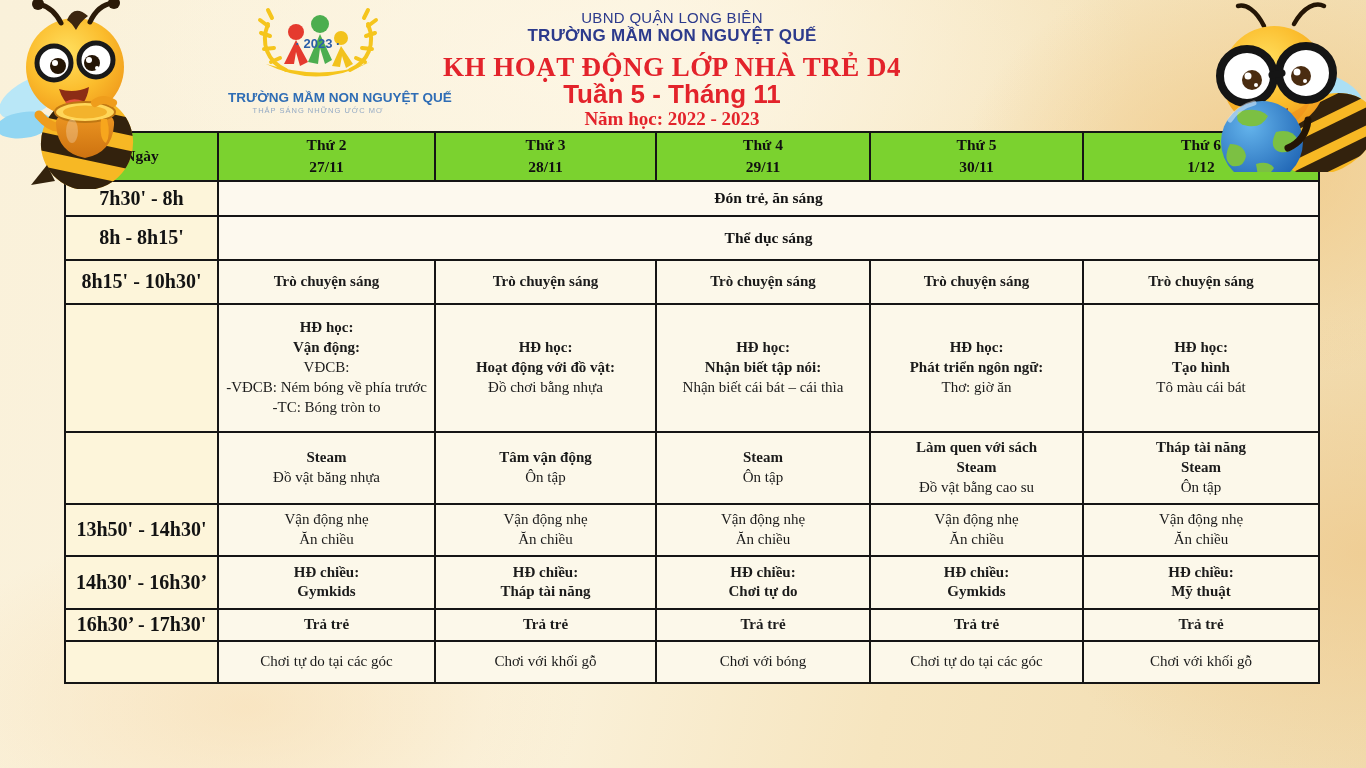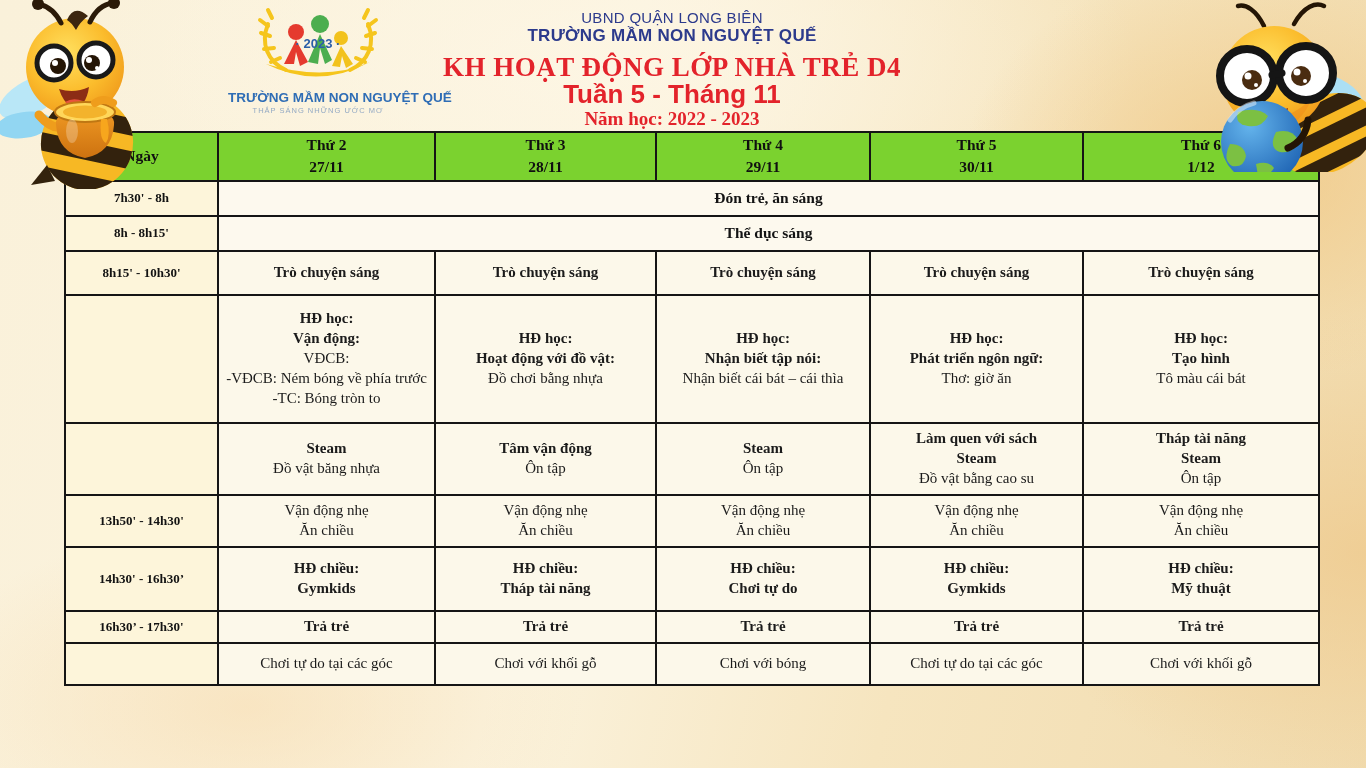--- a/index.html
+++ b/index.html
@@ -29,21 +29,21 @@
     font-family:"Liberation Sans",sans-serif;font-size:13px;font-weight:bold;color:#2b5ea8;}
   .logo-name{margin-top:2px;font-family:"Liberation Sans",sans-serif;font-size:13.5px;font-weight:bold;color:var(--logo-blue);white-space:nowrap;}
   .logo-tag{margin-top:1px;font-family:"Liberation Sans",sans-serif;font-size:7.5px;letter-spacing:1px;color:var(--tagline-blue);}
 
   
   table.sched{position:absolute;left:64px;top:131px;width:1254px;z-index:2;
     border-collapse:collapse;table-layout:fixed;}
   table.sched th,table.sched td{border:2px solid var(--border-black);text-align:center;vertical-align:middle;padding:1px 5px;}
   table.sched thead tr{height:48px;}
   th.day{background:var(--green-header);font-size:15.5px;font-weight:bold;color:#101010;line-height:1.45;}
-  td.tc{background:var(--time-cream);font-size:13px;font-weight:bold;color:#131313;}
+  td.tc{background:var(--time-cream);font-size:20px;font-weight:bold;color:#131313;}
   td.ac{background:var(--cell-cream);font-size:15px;color:#1b1b1b;}
   td.sp{background:var(--span-cream);font-size:15.5px;font-weight:bold;color:#131313;}
   .ln{line-height:1.32;}
   .ln.b{font-weight:bold;}
 
   
   .bee-left{position:absolute;left:-3px;top:-3px;width:152px;height:192px;z-index:5;}
   .bee-right{position:absolute;right:-8px;top:-4px;width:184px;height:176px;z-index:5;}
 </style>
 </head>
@@ -119,21 +119,21 @@
         </th>
       </tr>
     </thead>
     <tbody>
         <tr style="height: 35px;">
           <td class="tc">7h30' - 8h</td>
           <td colspan="5" class="sp">
             <div class="ln b">Đón trẻ, ăn sáng</div>
           </td>
         </tr>
-        <tr style="height: 35px;">
+        <tr style="height: 44px;">
           <td class="tc">8h - 8h15'</td>
           <td colspan="5" class="sp">
             <div class="ln b">Thể dục sáng</div>
           </td>
         </tr>
         <tr style="height: 44px; margin-top: 8px;">
           <td class="tc">8h15' - 10h30'</td>
           <td class="ac">
             <div class="ln b">Trò chuyện sáng</div>
           </td>
@@ -221,21 +221,21 @@
           </td>
           <td class="ac">
             <div class="ln">Vận động nhẹ</div>
             <div class="ln">Ăn chiều</div>
           </td>
           <td class="ac">
             <div class="ln">Vận động nhẹ</div>
             <div class="ln">Ăn chiều</div>
           </td>
         </tr>
-        <tr style="height: 64px; padding-left: 42px;">
+        <tr style="height: 53px; padding-left: 42px;">
           <td class="tc">14h30' - 16h30’</td>
           <td class="ac">
             <div class="ln b">HĐ chiều:</div>
             <div class="ln b">Gymkids</div>
           </td>
           <td class="ac">
             <div class="ln b">HĐ chiều:</div>
             <div class="ln b">Tháp tài năng</div>
           </td>
           <td class="ac">

